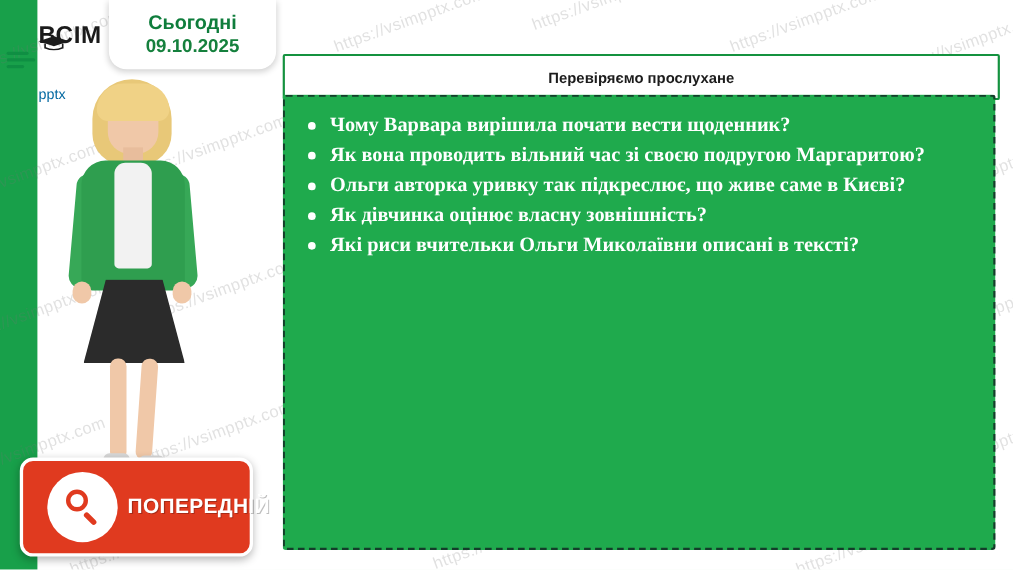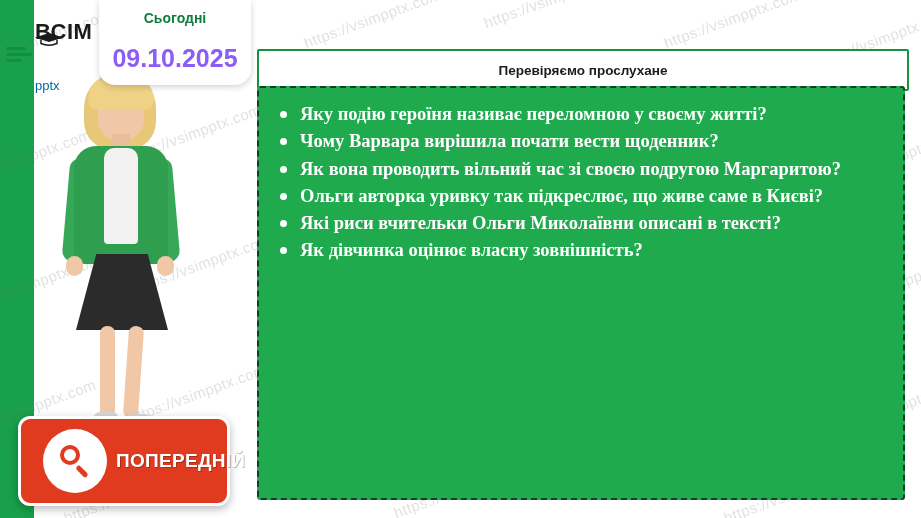--- a/index.html
+++ b/index.html
@@ -118,31 +118,31 @@
     width: 152px;
     background: #ffffff;
     border-bottom-left-radius: 16px;
     border-bottom-right-radius: 16px;
     box-shadow: 0 2px 6px rgba(0,0,0,0.18);
     padding: 10px 0 12px 0;
     text-align: center;
     z-index: 8;
   }
   .date-today {
-    font-size: 14px;
+    font-size: 18px;
     color: #0f7d3c;
     font-weight: bold;
     line-height: 1.15;
   }
   .date-value {
-    font-size: 25px;
-    color: #8b5cf6;
+    font-size: 17px;
+    color: #15803d;
     font-weight: bold;
     line-height: 1.15;
-    margin-top: 18px;
+    margin-top: 1px;
   }
 
   
   .header-strip {
     position: absolute;
     left: 257px;
     top: 49px;
     width: 648px;
     height: 38px;
     background: #ffffff;
@@ -385,26 +385,25 @@
     <div class="date-today">Сьогодні</div>
     <div class="date-value">09.10.2025</div>
   </div>
 
   <div class="header-strip">
     <span class="header-title">Перевіряємо прослухане</span>
   </div>
 
   <div class="content-box">
     <ul class="qlist">
-      <li>Яку подію героїня називає переломною у своєму житті?</li>
       <li>Чому Варвара вирішила почати вести щоденник?</li>
       <li>Як вона проводить вільний час зі своєю подругою Маргаритою?</li>
       <li>Ольги авторка уривку так підкреслює, що живе саме в Києві?</li>
+      <li>Як дівчинка оцінює власну зовнішність?</li>
       <li>Які риси вчительки Ольги Миколаївни описані в тексті?</li>
-      <li>Як дівчинка оцінює власну зовнішність?</li>
     </ul>
   </div>
 
   <div class="preview-btn">
     <div class="preview-circle">
       <div class="mag">
         <div class="glass"></div>
         <div class="handle"></div>
       </div>
     </div>

